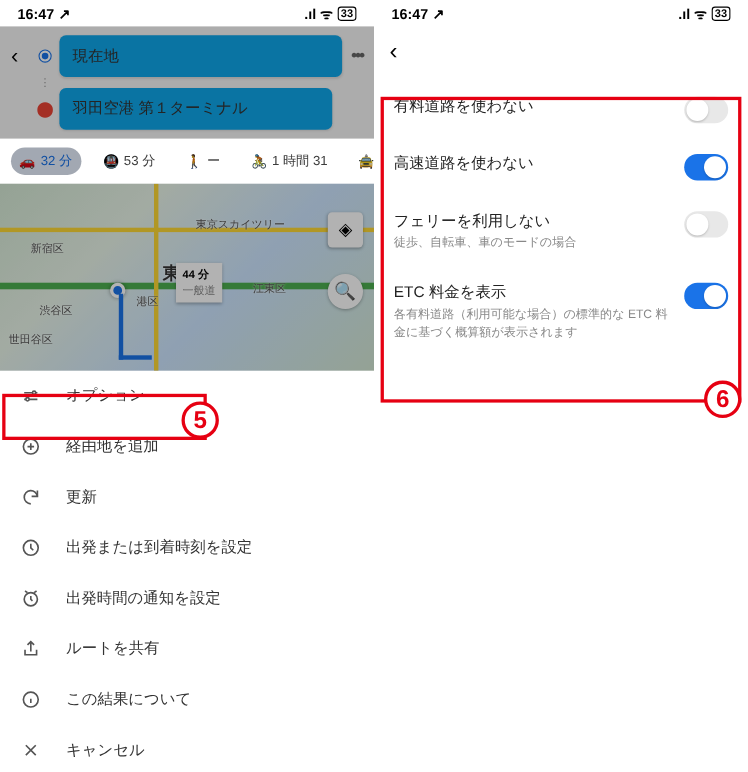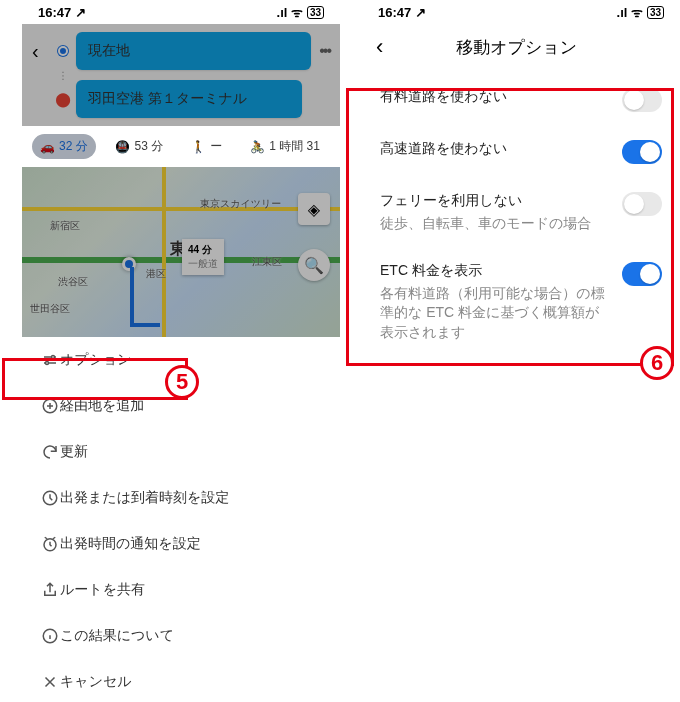--- a/index.html
+++ b/index.html
@@ -1,17 +1,17 @@
 <!DOCTYPE html>
 <html><head>
 <meta charset="utf-8">
 <style>
 * { box-sizing: border-box; margin: 0; padding: 0; }
 body { font-family: -apple-system, "Hiragino Sans", sans-serif; background: #fff; width: 680px; height: 702px; display: flex; }
-.phone { width: 340px; height: 702px; position: relative; background: #fff; overflow: hidden; padding-left: 22px; }
+.phone { width: 340px; height: 702px; position: relative; background: #fff; overflow: hidden; }
 .status-bar { height: 24px; display: flex; justify-content: space-between; align-items: center; padding: 0 16px; font-size: 13px; font-weight: 600; }
 .status-right { display: flex; align-items: center; gap: 4px; }
 .dimmed { filter: brightness(0.7); }
 
 
 .search-area { background: #f5f5f5; padding: 8px 10px; }
 .search-row { display: flex; align-items: center; gap: 8px; margin-bottom: 6px; }
 .back-chevron { font-size: 20px; width: 18px; }
 .dot-blue { width: 10px; height: 10px; background: #1a73e8; border-radius: 50%; border: 2px solid #fff; box-shadow: 0 0 0 1px #1a73e8; }
 .pin-red { color: #ea4335; font-size: 14px; }
@@ -26,31 +26,31 @@
 
 .map-area { height: 170px; background: linear-gradient(135deg, #d4e8d4 0%, #e8f4e8 30%, #cce5ff 60%, #d4e8d4 100%); position: relative; overflow: hidden; }
 .map-road { position: absolute; background: #fdd835; }
 .map-label { position: absolute; font-size: 10px; color: #555; text-shadow: 0 0 2px #fff; }
 .route-badge { position: absolute; background: #fff; border-radius: 0; padding: 4px 6px; font-size: 10px; box-shadow: 0 1px 3px rgba(0,0,0,0.3); }
 .fab { position: absolute; width: 32px; height: 32px; background: #fff; border-radius: 4px; display: flex; align-items: center; justify-content: center; box-shadow: 0 1px 3px rgba(0,0,0,0.3); font-size: 16px; }
 .blue-dot-map { width: 14px; height: 14px; background: #1a73e8; border: 3px solid #fff; border-radius: 50%; position: absolute; box-shadow: 0 0 4px rgba(0,0,0,0.4); }
 .route-line { position: absolute; width: 4px; background: #1a73e8; }
 
 .menu-sheet { background: #fff; }
-.menu-item { display: flex; align-items: center; padding: 14px 18px; font-size: 14px; color: #333; }
+.menu-item { display: flex; align-items: center; gap: 22px; padding: 14px 18px; font-size: 14px; color: #333; }
 .menu-icon { width: 20px; font-size: 17px; color: #555; display: flex; justify-content: center; }
 
 
 .header-right { display: flex; align-items: center; padding: 10px 14px; }
 .header-title { flex: 1; text-align: center; font-size: 17px; font-weight: 400; }
 .option-list { padding: 4px 0; }
 .option-row { padding: 14px 18px 14px 18px; display: flex; align-items: flex-start; }
 .option-text { flex: 1; }
 .option-label { font-size: 14px; color: #222; margin-bottom: 4px; }
-.option-sub { font-size: 14px; color: #888; line-height: 1.4; }
+.option-sub { font-size: 11px; color: #888; line-height: 1.4; }
 .toggle { width: 40px; height: 24px; border-radius: 12px; position: relative; flex-shrink: 0; margin-left: 10px; }
 .toggle-off { background: #e8e8e8; }
 .toggle-on { background: #1a73e8; }
 .toggle-knob { width: 20px; height: 20px; background: #fff; border-radius: 50%; position: absolute; top: 2px; box-shadow: 0 1px 2px rgba(0,0,0,0.2); }
 .toggle-off .toggle-knob { left: 2px; }
 .toggle-on .toggle-knob { right: 2px; }
 
 
 .anno-box { position: absolute; border: 3px solid #e60012; pointer-events: none; }
 .anno-circle { position: absolute; width: 34px; height: 34px; border: 3px solid #e60012; border-radius: 50%; background: #fff; color: #e60012; font-size: 22px; font-weight: bold; display: flex; align-items: center; justify-content: center; pointer-events: none; }
@@ -206,21 +206,20 @@
 
 <div class="phone">
   <div class="status-bar">
     <span>16:47</span>
     <span style="margin-left:4px">↗</span>
     <span style="flex:1"></span>
     <span class="status-right">.ıl ᯤ <span style="border:1px solid #000;border-radius:3px;padding:0 2px;font-size:10px">33</span></span>
   </div>
   <div class="header-right">
     <span style="font-size:22px">‹</span>
-    <span class="header-title">移動オプション</span>
     <span style="width:16px"></span>
   </div>
   <div class="option-list">
     <div class="option-row">
       <div class="option-text">
         <div class="option-label">有料道路を使わない</div>
       </div>
       <div class="toggle toggle-off">
           <div class="toggle-knob"></div>
         </div>

